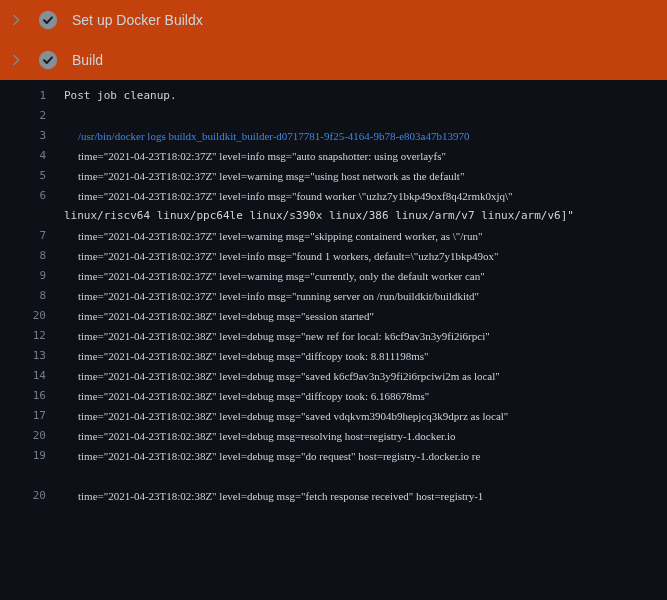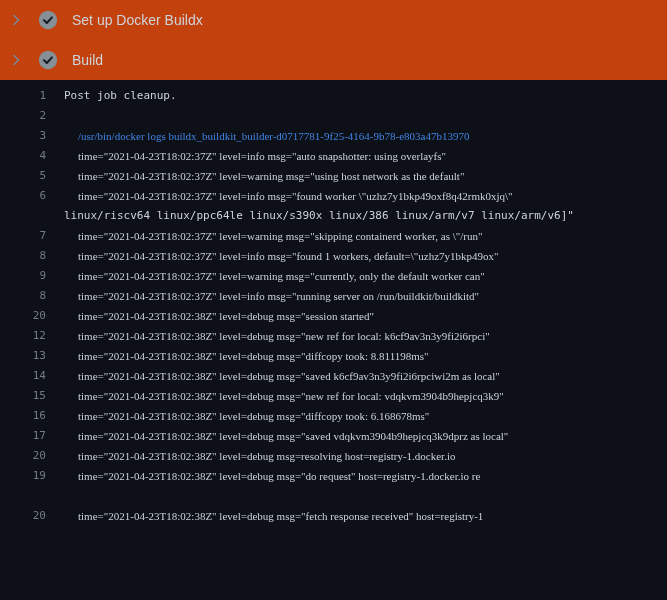--- a/index.html
+++ b/index.html
@@ -155,24 +155,20 @@
   <div class="log-row indent1 plain">
     <span class="ln">13</span>
     <span class="lt"><span class="txt">time="2021-04-23T18:02:38Z" level=debug msg="diffcopy took: 8.811198ms"</span></span>
   </div>
 
   <div class="log-row indent1 plain">
     <span class="ln">14</span>
     <span class="lt"><span class="txt">time="2021-04-23T18:02:38Z" level=debug msg="saved k6cf9av3n3y9fi2i6rpciwi2m as local"</span></span>
   </div>
 
-  <div class="log-row indent1 plain">
-    <span class="ln">15</span>
-    <span class="lt"><span class="txt">time="2021-04-23T18:02:38Z" level=debug msg="new ref for local: vdqkvm3904b9hepjcq3k9"</span></span>
-  </div>
 
   <div class="log-row indent1 plain">
     <span class="ln">16</span>
     <span class="lt"><span class="txt">time="2021-04-23T18:02:38Z" level=debug msg="diffcopy took: 6.168678ms"</span></span>
   </div>
 
   <div class="log-row indent1 plain">
     <span class="ln">17</span>
     <span class="lt"><span class="txt">time="2021-04-23T18:02:38Z" level=debug msg="saved vdqkvm3904b9hepjcq3k9dprz as local"</span></span>
   </div>

